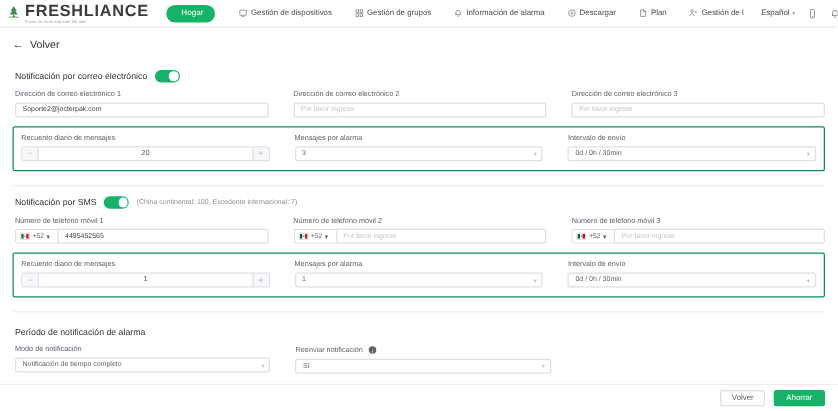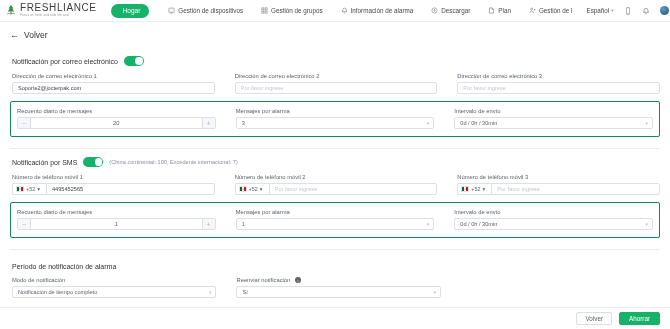--- a/index.html
+++ b/index.html
@@ -19,21 +19,21 @@
     display: flex;
     align-items: center;
     padding: 0 5px;
     gap: 0;
     position: relative;
     white-space: nowrap;
   }
   .brand { display: flex; align-items: center; gap: 3px; padding-right: 8px; }
   .brand-logo { width: 12px; height: 12px; flex: 0 0 12px; }
   .brand-text { display: flex; flex-direction: column; line-height: 1; }
-  .brand-name { font-size: 10px; font-weight: normal; letter-spacing: .6px; color: #3b3b3b; }
+  .brand-name { font-size: 13px; font-weight: bold; letter-spacing: .6px; color: #3b3b3b; }
   .brand-tag { font-size: 3.2px; color: #9aa0a6; letter-spacing: .1px; margin-top: 1px; }
 
   .nav-pill {
     display: inline-flex; align-items: center; gap: 3px;
     background: #17b26a; color: #fff;
     border-radius: 9px; height: 14px;
     padding: 0 9px; font-size: 6.5px;
     margin: 0 10px 0 6px;
   }
   .nav-item {

